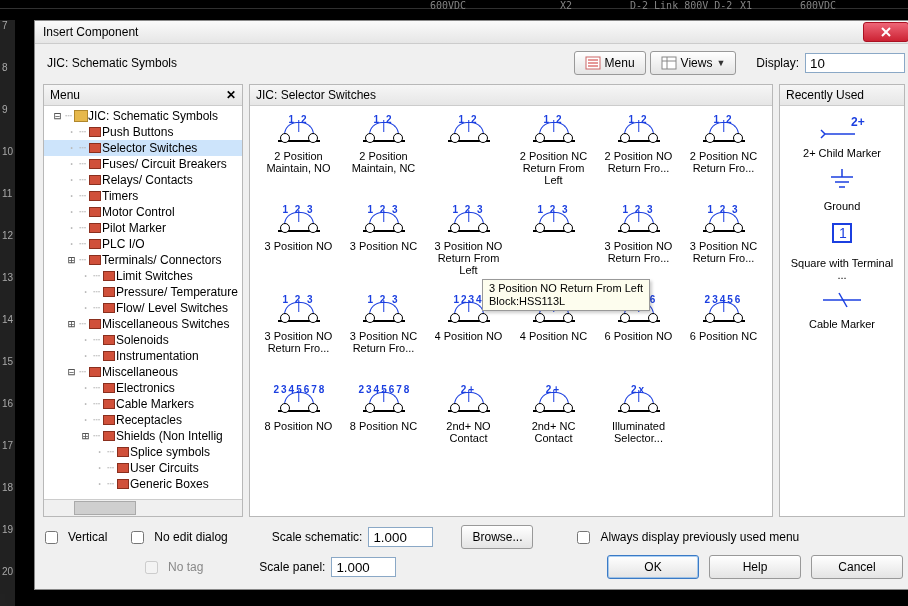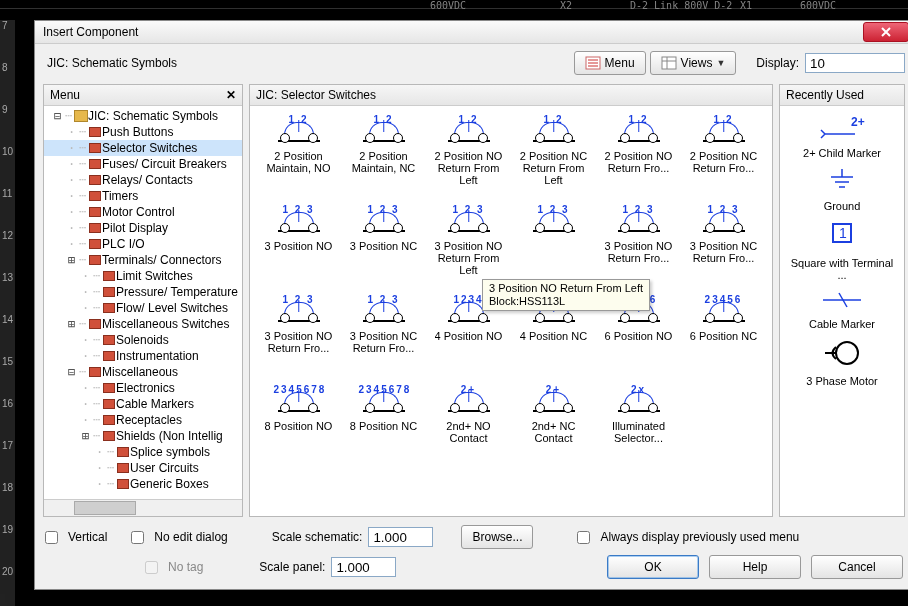--- a/index.html
+++ b/index.html
@@ -246,21 +246,21 @@
                 <span class="comp"></span>
               </span>
               <span> Motor Control</span>
             </div>
             <div class="tree-row" style="padding-left: 22px;">
               <span class="tw" style="color: rgb(187, 187, 187);">·</span>
               <span class="tw" style="color: rgb(187, 187, 187);">┄</span>
               <span class="tree-icon">
                 <span class="comp"></span>
               </span>
-              <span> Pilot Display</span>
+              <span> Pilot Marker</span>
             </div>
             <div class="tree-row" style="padding-left: 22px;">
               <span class="tw" style="color: rgb(187, 187, 187);">·</span>
               <span class="tw" style="color: rgb(187, 187, 187);">┄</span>
               <span class="tree-icon">
                 <span class="comp"></span>
               </span>
               <span> PLC I/O</span>
             </div>
             <div class="tree-row" style="padding-left: 22px;">
@@ -422,21 +422,20 @@
               <div class="sym">
                 <div class="sel-sw">
                   <div class="nums">1 2</div>
                   <div class="arc"></div>
                   <div class="stick"></div>
                   <div class="base"></div>
                   <div class="co c1"></div>
                   <div class="co c2"></div>
                 </div>
               </div>
-              <div class="lbl">2 Position NO Return From Left</div>
             </div>
             <div class="cell">
               <div class="sym">
                 <div class="sel-sw">
                   <div class="nums">1 2</div>
                   <div class="arc"></div>
                   <div class="stick"></div>
                   <div class="base"></div>
                   <div class="co c1"></div>
                   <div class="co c2"></div>
@@ -720,27 +719,20 @@
                   <text x="20" y="20" font-size="14" fill="#1b3fe0">1</text>
                 </svg></div>
               <div class="lbl">Square with Terminal ...</div>
             </div>
             <div class="recent-item">
               <div><svg width="46" height="26">
                   <path d="M4 13 H42" stroke="#1b3fe0" stroke-width="1.5"></path>
                   <path d="M20 6 L28 20" stroke="#1b3fe0" stroke-width="1.5"></path>
                 </svg></div>
               <div class="lbl">Cable Marker</div>
-            </div>
-            <div class="recent-item">
-              <div><svg width="46" height="34">
-                  <circle cx="28" cy="17" r="11" fill="none" stroke="#000" stroke-width="2"></circle>
-                  <path d="M6 17 H17 M17 11 Q10 17 17 23" fill="none" stroke="#000" stroke-width="2"></path>
-                </svg></div>
-              <div class="lbl">3 Phase Motor</div>
             </div>
           </div>
       </div>
     </div>
 
     <div class="footer">
       <div class="footer-row">
         <label class="field">
           <input type="checkbox" style="">
             <span>Vertical</span>

